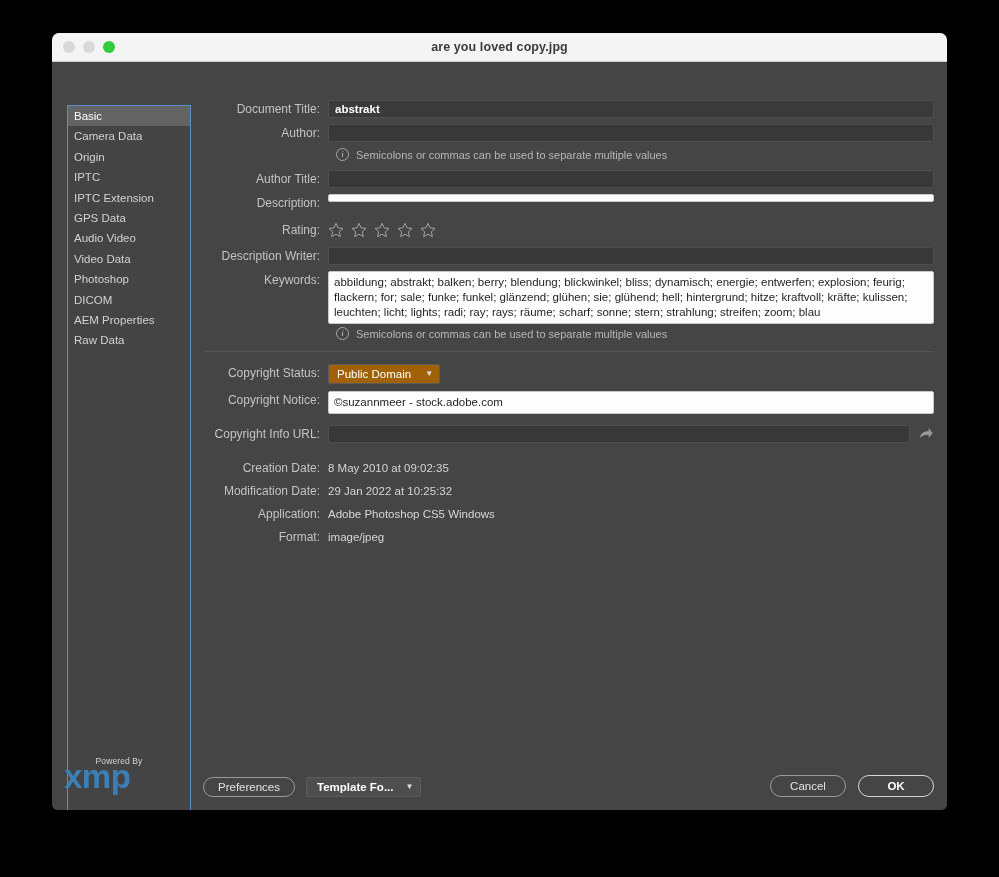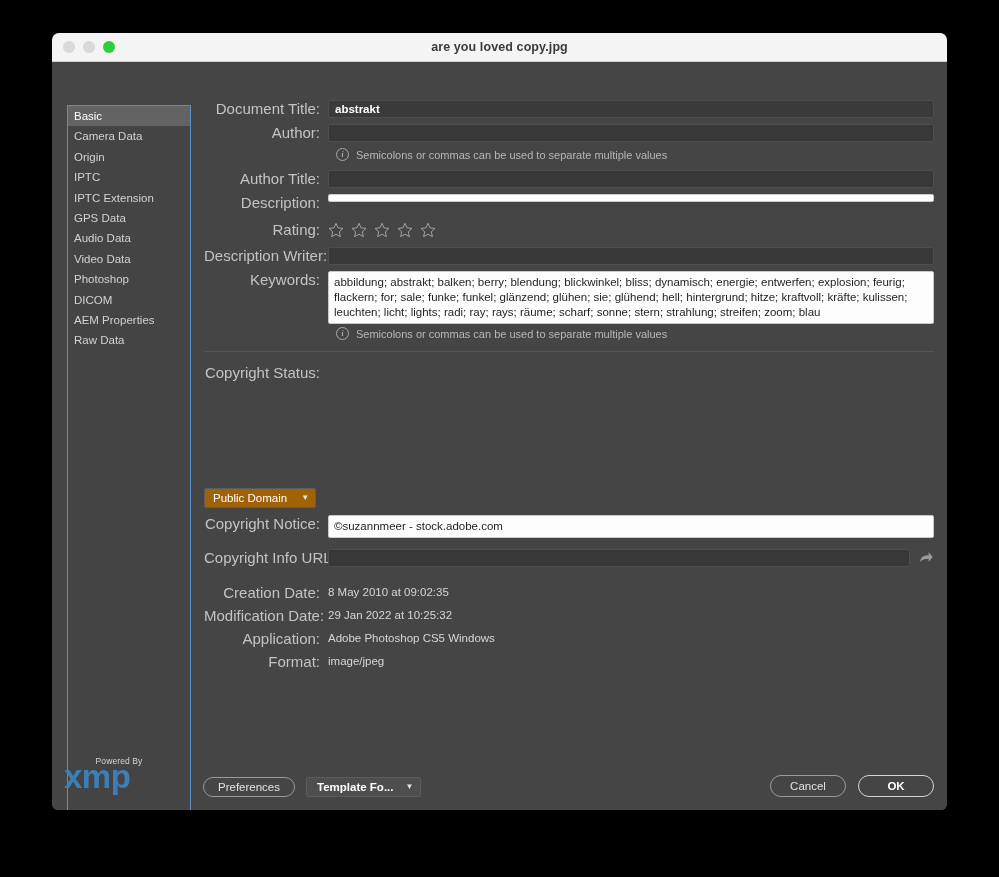--- a/index.html
+++ b/index.html
@@ -91,21 +91,21 @@
 
   .row {
     display: flex;
     align-items: flex-start;
     margin-bottom: 6px;
   }
   .lbl {
     width: 124px;
     text-align: right;
     padding-right: 8px;
-    font-size: 15px;
+    font-size: 12px;
     color: #c3c3c3;
     line-height: 18px;
     flex: 0 0 124px;
     white-space: nowrap;
   }
 
   .field {
     flex: 1;
     height: 18px;
     background: #383838;
@@ -304,21 +304,21 @@
 
   <div id="body">
 
     <div id="sidebar">
       <div class="side-item selected">Basic</div>
       <div class="side-item">Camera Data</div>
       <div class="side-item">Origin</div>
       <div class="side-item">IPTC</div>
       <div class="side-item">IPTC Extension</div>
       <div class="side-item">GPS Data</div>
-      <div class="side-item">Audio Data</div>
+      <div class="side-item">Audio Video</div>
       <div class="side-item">Video Data</div>
       <div class="side-item">Photoshop</div>
       <div class="side-item">DICOM</div>
       <div class="side-item">AEM Properties</div>
       <div class="side-item">Raw Data</div>
     </div>
 
     <div id="main">
 
       <div class="row">
@@ -377,21 +377,21 @@
         <div class="field white kw-box">abbildung; abstrakt; balken; berry; blendung; blickwinkel; bliss; dynamisch; energie; entwerfen; explosion; feurig; flackern; for; sale; funke; funkel; glänzend; glühen; sie; glühend; hell; hintergrund; hitze; kraftvoll; kräfte; kulissen; leuchten; licht; lights; radi; ray; rays; räume; scharf; sonne; stern; strahlung; streifen; zoom; blau</div>
       </div>
 
       <div class="hint" style="margin-bottom:0;">
         <span class="info-icon">i</span>
         <span>Semicolons or commas can be used to separate multiple values</span>
       </div>
 
       <div class="divider"></div>
 
-      <div class="row" style="margin-bottom:7px;flex-direction:column;">
+      <div class="row" style="margin-bottom:7px;">
         <div class="lbl">Copyright Status:</div>
         <div style="flex:1;">
           <div class="select">
             <span>Public Domain</span>
             <span class="chev">▼</span>
           </div>
         </div>
       </div>
 
       <div class="row" style="margin-bottom:11px;">

